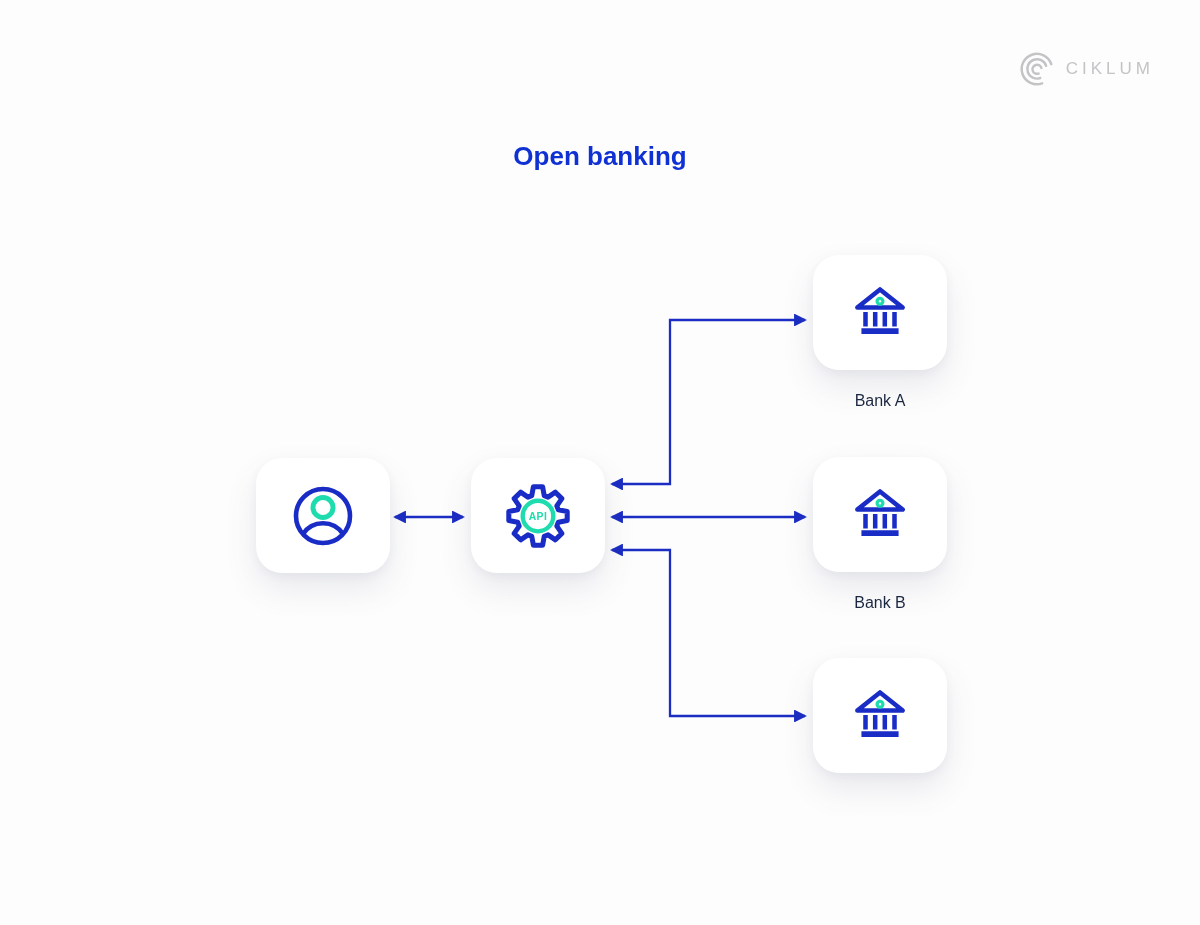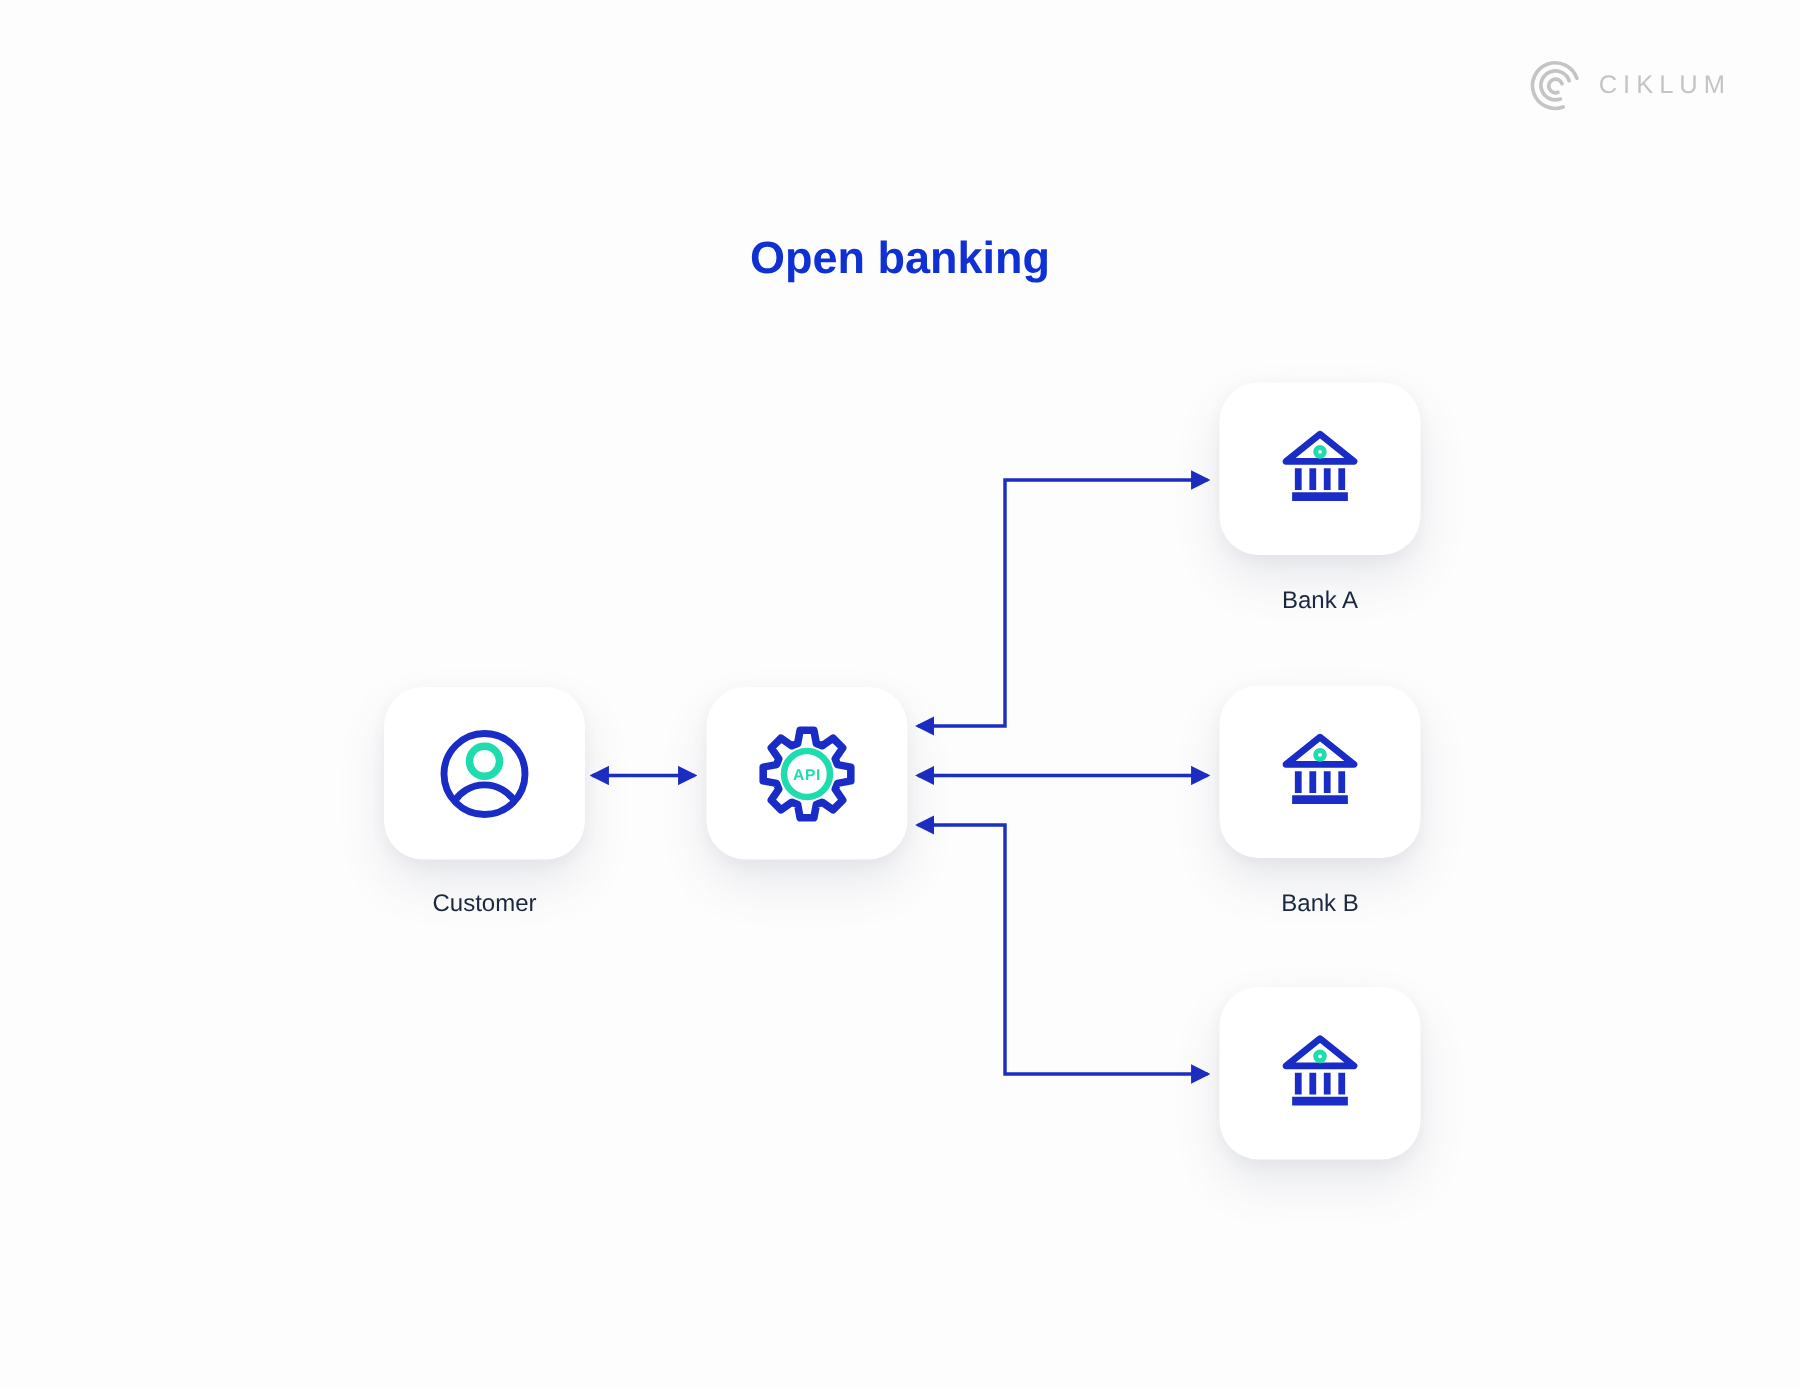--- a/index.html
+++ b/index.html
@@ -11,42 +11,41 @@
   .canvas {
     position: relative;
     width: 1200px;
     height: 925px;
     margin: 0 auto;
     background: #fdfdfd;
     overflow: hidden;
   }
   .brand {
     position: absolute;
-    top: 36px;
+    top: 48px;
     right: 46px;
     display: flex;
     align-items: center;
     gap: 10px;
   }
   .brand-text {
     font-size: 17px;
     font-weight: 500;
     letter-spacing: 4px;
     color: #c4c4c6;
   }
   .diagram-title {
     position: absolute;
     top: 141px;
     left: 0;
     width: 100%;
     text-align: center;
-    font-size: 30px;
+    font-size: 26px;
     font-weight: 700;
     color: #0f31d4;
-    margin-top: 15px;
   }
   .node {
     position: absolute;
     width: 134px;
     height: 115px;
     background: #ffffff;
     border-radius: 26px;
     box-shadow: 0 16px 32px rgba(80, 90, 120, 0.12), 0 3px 10px rgba(80, 90, 120, 0.06);
     display: flex;
     align-items: center;
@@ -100,21 +99,20 @@
     </g>
   </svg>
 
   <div class="node" style="left:256px; top:458px;">
     <svg width="64" height="64" viewBox="0 0 64 64">
       <circle cx="32" cy="32" r="27" fill="none" stroke="#1a2cc6" stroke-width="4.6"></circle>
       <circle cx="32" cy="23.5" r="10" fill="none" stroke="#1edcae" stroke-width="5"></circle>
       <path d="M12,50 A24,24 0 0 1 52,50" fill="none" stroke="#1a2cc6" stroke-width="4.6"></path>
     </svg>
   </div>
-  <div class="node-label" style="left:223px; top:588px; width:200px;">Customer</div>
 
   <div class="node" style="left:471px; top:458px;">
     <svg width="70" height="70" viewBox="0 0 64 64">
       <path d="M50.6,26.3 L58.7,27.8 L58.7,36.2 L50.6,37.7 L49.2,41.2 L53.8,47.9 L47.9,53.8 L41.2,49.2 L37.7,50.6 L36.2,58.7 L27.8,58.7 L26.3,50.6 L22.8,49.2 L16.1,53.8 L10.2,47.9 L14.8,41.2 L13.4,37.7 L5.3,36.2 L5.3,27.8 L13.4,26.3 L14.8,22.8 L10.2,16.1 L16.1,10.2 L22.8,14.8 L26.3,13.4 L27.8,5.3 L36.2,5.3 L37.7,13.4 L41.2,14.8 L47.9,10.2 L53.8,16.1 L49.2,22.8 Z" fill="none" stroke="#1a2cc6" stroke-width="4.6" stroke-linejoin="round"></path>
       <circle cx="32" cy="32" r="14" fill="none" stroke="#1edcae" stroke-width="4"></circle>
       <text x="32" y="35.8" text-anchor="middle" font-size="9.5" font-weight="700" letter-spacing="0.4" fill="#1edcae" font-family="Liberation Sans, sans-serif">API</text>
     </svg>
   </div>
 
   <div class="node" style="left:813px; top:255px;">

